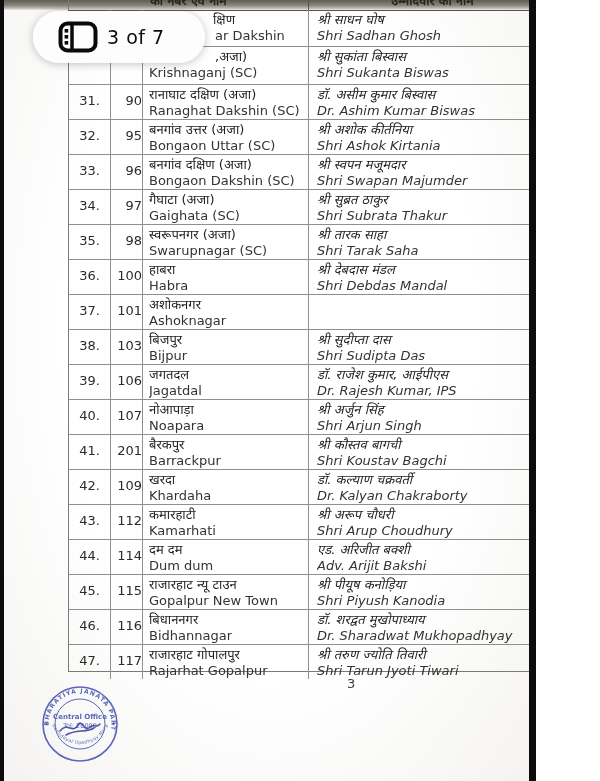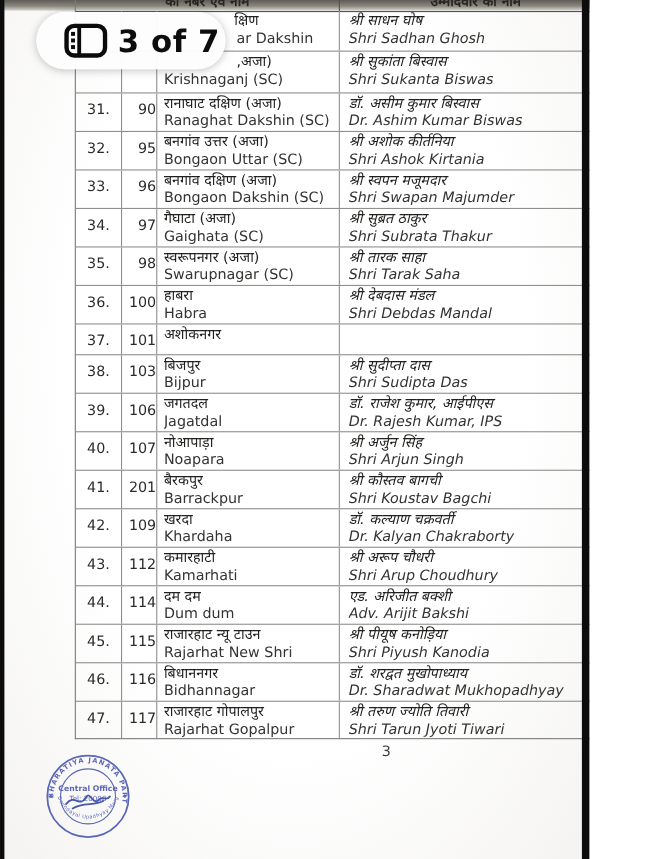--- a/index.html
+++ b/index.html
@@ -47,21 +47,21 @@
   .ln-en{font-size:13px; line-height:16px; color:#333331; white-space:nowrap; overflow:hidden;}
   .frag-ind{padding-left:64px;}
   .frag-ind2{padding-left:66px;}
   
   .pager-pill{
     position:absolute; left:33px; top:11px; width:172px; height:52px;
     background:rgba(253,253,253,0.97); border-radius:26px;
     box-shadow:0 1px 8px rgba(80,78,72,0.35);
     display:flex; align-items:center; padding-left:25px; box-sizing:border-box; z-index:30;
   }
-  .pager-label{font-size:28px; font-weight:bold; color:#0d0d0d; margin-left:9px; letter-spacing:0.5px;}
+  .pager-label{font-size:19px; font-weight:normal; color:#0d0d0d; margin-left:9px; letter-spacing:0.5px;}
   
   .page-num{position:absolute; left:347px; top:676px; font-size:13px; color:#3a3a38;}
   .stamp{position:absolute; left:38px; top:683px; z-index:5; opacity:0.88;}
 </style>
 </head>
 <body>
 
 <div class="screen">
 
   <div class="topband"></div>
@@ -174,20 +174,21 @@
           <div class="c-cand">
             <div class="ln-hi">श्री देबदास मंडल</div>
             <div class="ln-en">Shri Debdas Mandal</div>
           </div>
         </div>
         <div class="t-row">
           <div class="c-sl">37.</div>
           <div class="c-no">101</div>
           <div class="c-const">
             <div class="ln-hi">अशोकनगर</div>
+            <div class="ln-en">Ashoknagar</div>
           </div>
         </div>
         <div class="t-row">
           <div class="c-sl">38.</div>
           <div class="c-no">103</div>
           <div class="c-const">
             <div class="ln-hi">बिजपुर</div>
             <div class="ln-en">Bijpur</div>
           </div>
           <div class="c-cand">
@@ -265,21 +266,21 @@
           <div class="c-cand">
             <div class="ln-hi">एड. अरिजीत बक्शी</div>
             <div class="ln-en">Adv. Arijit Bakshi</div>
           </div>
         </div>
         <div class="t-row">
           <div class="c-sl">45.</div>
           <div class="c-no">115</div>
           <div class="c-const">
             <div class="ln-hi">राजारहाट न्यू टाउन</div>
-            <div class="ln-en">Rajarhat New Shri</div>
+            <div class="ln-en">Gopalpur New Town</div>
           </div>
           <div class="c-cand">
             <div class="ln-hi">श्री पीयूष कनोड़िया</div>
             <div class="ln-en">Shri Piyush Kanodia</div>
           </div>
         </div>
         <div class="t-row">
           <div class="c-sl">46.</div>
           <div class="c-no">116</div>
           <div class="c-const">

